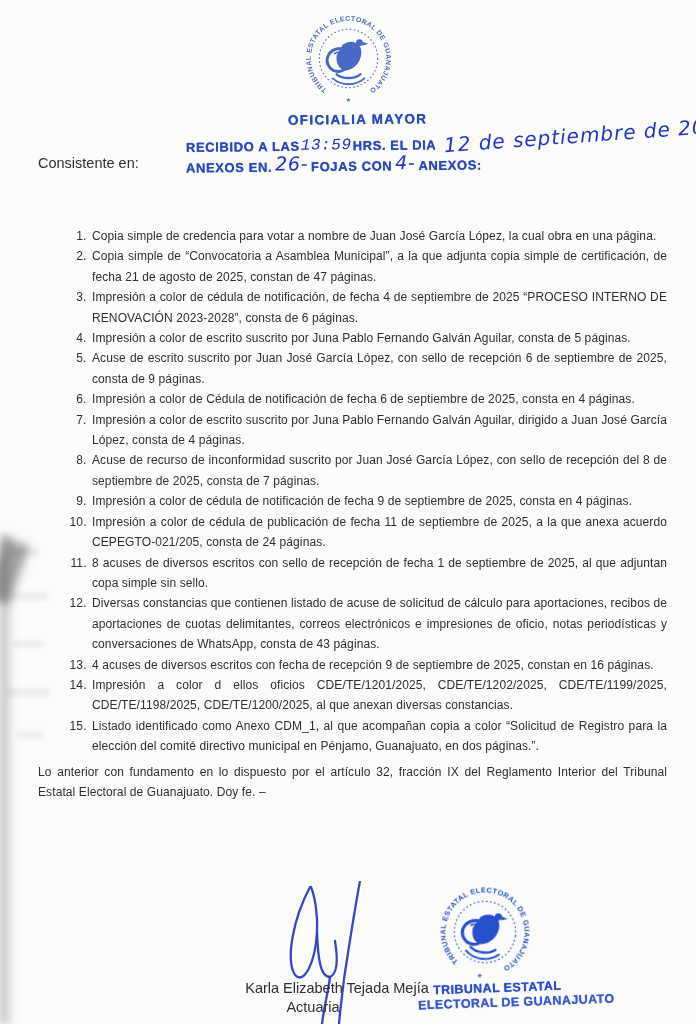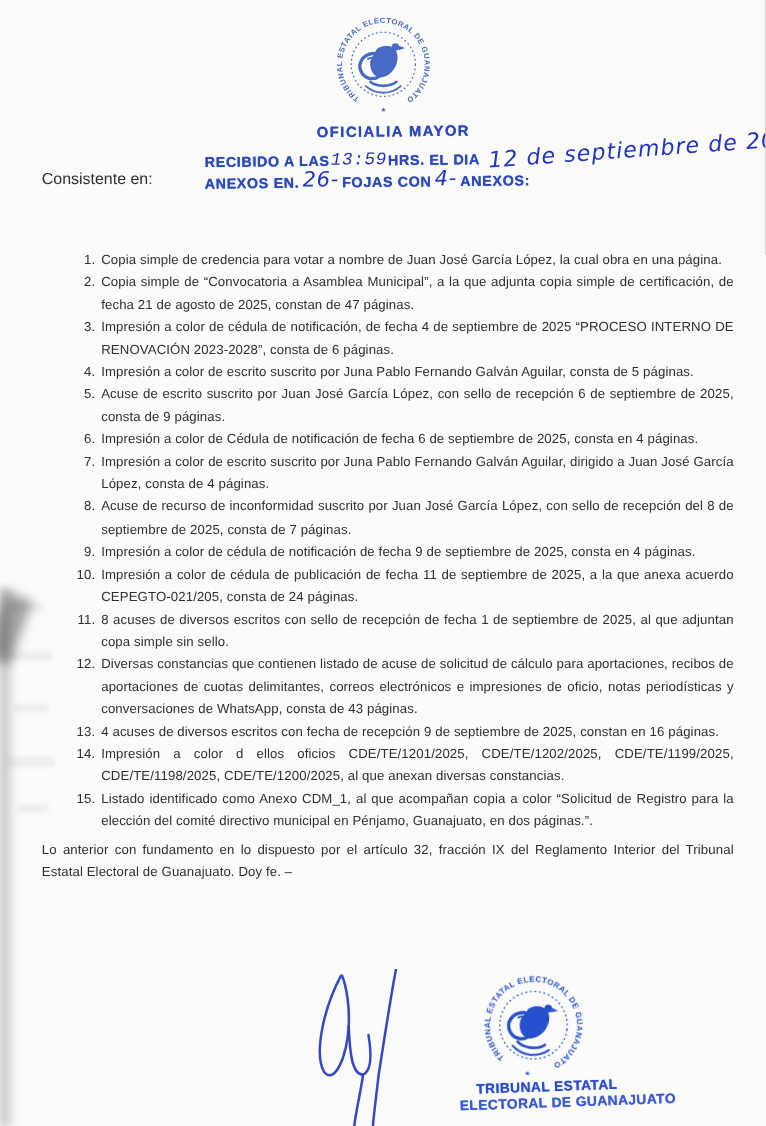--- a/index.html
+++ b/index.html
@@ -125,20 +125,24 @@
     <p>Lo anterior con fundamento en lo dispuesto por el artículo 32, fracción IX del Reglamento Interior del Tribunal Estatal Electoral de Guanajuato. Doy fe. –</p>
   </div>
 
   <svg class="signature-svg" viewBox="0 0 104 143" aria-hidden="true">
     <path d="M 38,6 C 22,36 13,78 23,94 C 32,104 43,82 45,52 C 46,34 43,16 39,6"></path>
     <path d="M 45,52 C 46,76 48,96 58,96 C 67,92 65,72 63,60"></path>
     <path d="M 58,96 C 56,112 52,126 50,143"></path>
     <path d="M 88,0 C 82,32 76,72 72,98 C 70,116 68,130 67,143"></path>
   </svg>
 
+  <div class="sig-block">
+    <span>Karla Elizabeth Tejada Mejía</span>
+    <span class="sig-title">Actuaria</span>
+  </div>
 
   <svg class="seal seal-bottom" viewBox="0 0 100 100" aria-hidden="true">
     <defs>
       <path id="ring-bottom" d="M 28.2,81.1 A 38,38 0 1 1 71.8,81.1" fill="none"></path>
     </defs>
     <circle cx="50" cy="50" r="29.5" fill="none" stroke="currentColor" stroke-dasharray="1.6,2.4" stroke-width="1.1"></circle>
     <text font-size="7" font-weight="bold" letter-spacing="0.45">
       <textPath href="#ring-bottom">TRIBUNAL ESTATAL ELECTORAL DE GUANAJUATO</textPath>
     </text>
     <g stroke="currentColor" fill="none" stroke-linecap="round">

